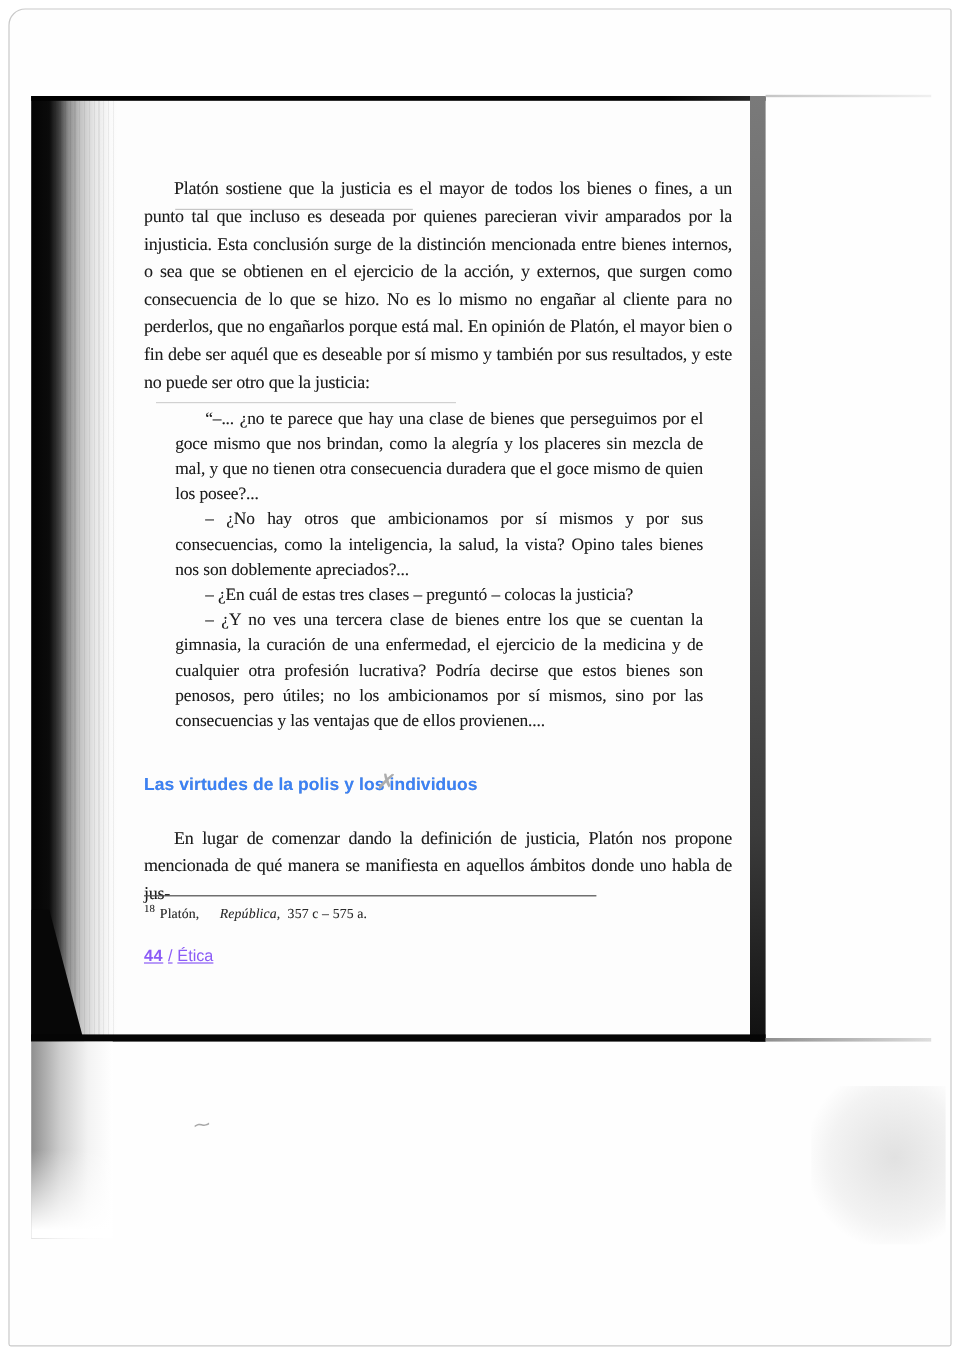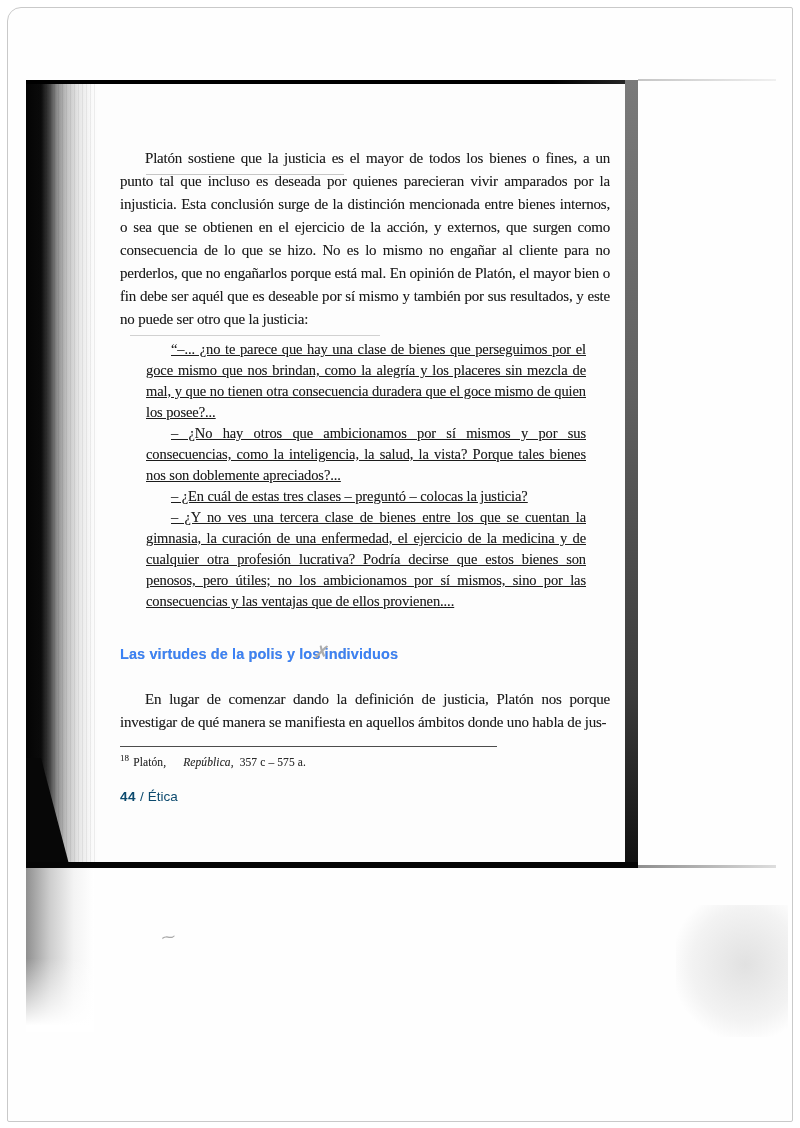--- a/index.html
+++ b/index.html
@@ -80,21 +80,21 @@
     text-shadow: 0 0 0.4px rgba(0,0,0,0.35);
   }
   .par-1 { top: 147px; }
   .par-2 { top: 688px; }
 
   .quote-block {
     position: absolute; left: 146px; top: 339px; width: 440px;
     font-size: 14.5px; line-height: 21px; letter-spacing: -0.1px;
     text-align: justify; text-shadow: 0 0 0.4px rgba(0,0,0,0.35);
   }
-  .quote-block p { margin: 0; text-indent: 25px; text-decoration: underline; }
+  .quote-block p { margin: 0; text-indent: 25px; }
   sup { font-size: 9px; line-height: 0; }
 
   .section-heading {
     position: absolute; left: 120px; top: 646px; margin: 0;
     font-family: "Liberation Sans", "DejaVu Sans", sans-serif;
     font-size: 14.5px; font-weight: bold; color: #3b82f6;
     letter-spacing: 0.1px;
     text-shadow: 0 0 0.4px rgba(0,0,0,0.3);
   }
   .pencil-x {
@@ -117,21 +117,21 @@
     font-size: 11.5px; color: #2a2a2a; letter-spacing: 0.1px;
     text-shadow: 0 0 0.3px rgba(0,0,0,0.3);
   }
   .footnote .fn-work { font-style: italic; margin-left: 17px; }
   .footnote .fn-loc { margin-left: 6px; }
   .footnote sup { margin-right: 4px; }
 
   .page-footer {
     position: absolute; left: 120px; top: 789px;
     font-family: "Liberation Sans", "DejaVu Sans", sans-serif;
-    font-size: 13.5px; color: #0c4a6e;
+    font-size: 13.5px; color: #8b5cf6; text-decoration: underline;
   }
   .page-footer .pg-num { font-weight: bold; letter-spacing: 0.5px; }
   .page-footer .pg-sep { margin: 0 4px; }
 
   .pencil-underline { position: absolute; height: 1px; background: #c6c6c6; }
   .ul-1 { left: 146px; top: 174px; width: 198px; }
   .ul-2 { left: 130px; top: 335px; width: 250px; opacity: 0.8; }
 </style>
 </head>
 <body>
@@ -153,29 +153,29 @@
 
   <div class="text-layer">
 
     <p class="body-par par-1">Platón sostiene que la justicia es el mayor de todos los bienes o fines, a un punto tal que incluso es deseada por quienes parecieran vivir amparados por la injusticia. Esta conclusión surge de la distinción mencionada entre bienes internos, o sea que se obtienen en el ejercicio de la acción, y externos, que surgen como consecuencia de lo que se hizo. No es lo mismo no engañar al cliente para no perderlos, que no engañarlos porque está mal. En opinión de Platón, el mayor bien o fin debe ser aquél que es deseable por sí mismo y también por sus resultados, y este no puede ser otro que la justicia:</p>
 
     <div class="pencil-underline ul-1"></div>
     <div class="pencil-underline ul-2"></div>
 
     <blockquote class="quote-block" style="margin:0;">
       <p>“–... ¿no te parece que hay una clase de bienes que perseguimos por el goce mismo que nos brindan, como la alegría y los placeres sin mezcla de mal, y que no tienen otra consecuencia duradera que el goce mismo de quien los posee?...</p>
-      <p>– ¿No hay otros que ambicionamos por sí mismos y por sus consecuencias, como la inteligencia, la salud, la vista? Porque tales bienes nos son doblemente apreciados?...</p>
+      <p>– ¿No hay otros que ambicionamos por sí mismos y por sus consecuencias, como la inteligencia, la salud, la vista? Opino tales bienes nos son doblemente apreciados?...</p>
       <p>– ¿En cuál de estas tres clases – preguntó – colocas la justicia?</p>
       <p>– ¿Y no ves una tercera clase de bienes entre los que se cuentan la gimnasia, la curación de una enfermedad, el ejercicio de la medicina y de cualquier otra profesión lucrativa? Podría decirse que estos bienes son penosos, pero útiles; no los ambicionamos por sí mismos, sino por las consecuencias y las ventajas que de ellos provienen....</p>
     </blockquote>
 
     <h2 class="section-heading">Las virtudes de la polis y los individuos</h2>
     <span class="pencil-x">✗</span>
 
-    <p class="body-par par-2">En lugar de comenzar dando la definición de justicia, Platón nos porque investigar de qué manera se manifiesta en aquellos ámbitos donde uno habla de jus-</p>
+    <p class="body-par par-2">En lugar de comenzar dando la definición de justicia, Platón nos propone mencionada de qué manera se manifiesta en aquellos ámbitos donde uno habla de jus-</p>
 
     <div class="footnote-rule"></div>
 
     <div class="footnote">
       <sup>18</sup><span class="fn-author">Platón,</span><span class="fn-work">República,</span><span class="fn-loc">357 c – 575 a.</span>
     </div>
 
     <div class="page-footer">
       <span class="pg-num">44</span><span class="pg-sep">/</span><span class="pg-title">Ética</span>
     </div>

